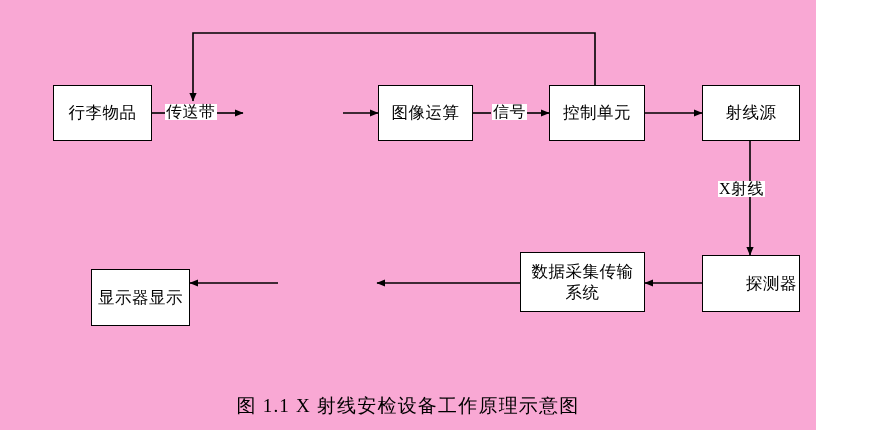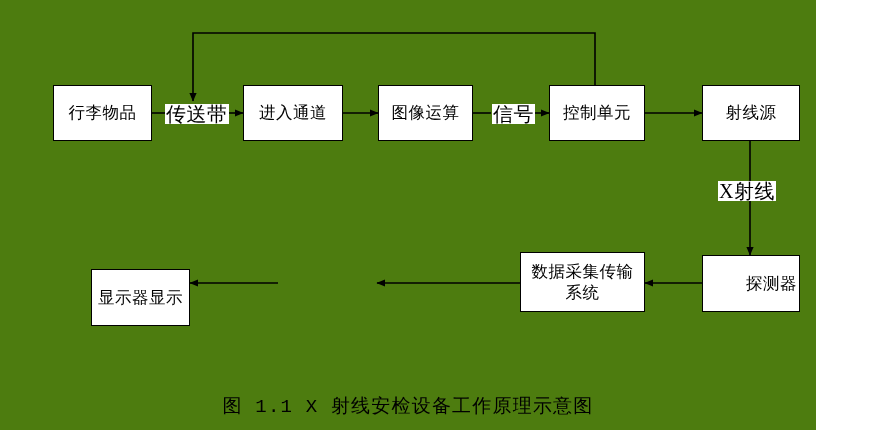--- a/index.html
+++ b/index.html
@@ -8,21 +8,21 @@
     background: #ffffff;
   }
   body {
     font-family: "Liberation Serif", "DejaVu Serif", serif;
     color: #000000;
   }
   #canvas {
     position: relative;
     width: 816px;
     height: 430px;
-    background: #4d7c0f;
+    background: #f9a8d4;
     overflow: hidden;
   }
   #wires {
     position: absolute;
     left: 0;
     top: 0;
     width: 880px;
     height: 430px;
     pointer-events: none;
   }
@@ -36,37 +36,36 @@
     justify-content: center;
     text-align: center;
     font-size: 16.5px;
     line-height: 1.28;
     letter-spacing: 0.5px;
     z-index: 2;
   }
   .node span { display: block; }
   .edge-label {
     position: absolute;
-    font-size: 20px;
+    font-size: 16px;
     letter-spacing: 0.5px;
     line-height: 1;
     background: #ffffff;
     padding: 0 1px;
     white-space: nowrap;
     z-index: 3;
   }
   .caption {
     position: absolute;
     width: 100%;
     text-align: center;
     font-size: 19px;
     letter-spacing: 1.2px;
     white-space: nowrap;
     z-index: 2;
-    font-family: Liberation Mono, monospace;
   }
 </style>
 </head>
 <body>
 
 <div id="canvas">
 
   <svg id="wires" viewBox="0 0 880 430" width="880" height="430" xmlns="http://www.w3.org/2000/svg">
     <defs>
       <marker id="ah" markerWidth="9" markerHeight="9" refX="8" refY="4.2" orient="auto" markerUnits="userSpaceOnUse">
@@ -92,23 +91,20 @@
 
     <line x1="278" y1="283" x2="190" y2="283" stroke="#000000" stroke-width="1.6" marker-end="url(#ah)"></line>
 
     <path d="M 595,85 L 595,33 L 193,33 L 193,101" fill="none" stroke="#000000" stroke-width="1.6" marker-end="url(#ah)"></path>
   </svg>
 
   <div class="node" style="left:53px; top:85px; width:99px; height:56px;">
     <span>行李物品</span>
   </div>
 
-  <div class="node" style="left:243px; top:85px; width:100px; height:56px;">
-    <span>进入通道</span>
-  </div>
 
   <div class="node" style="left:378px; top:85px; width:95px; height:56px;">
     <span>图像运算</span>
   </div>
 
   <div class="node" style="left:702px; top:85px; width:98px; height:56px;">
     <span>射线源</span>
   </div>
 
   <div class="node" style="left:549px; top:85px; width:96px; height:56px;">

